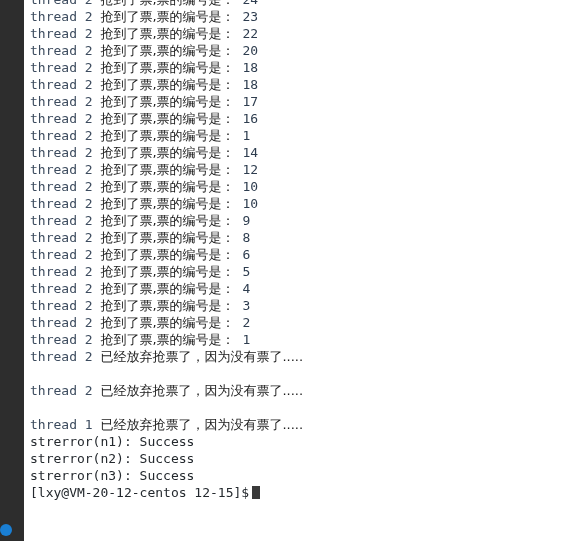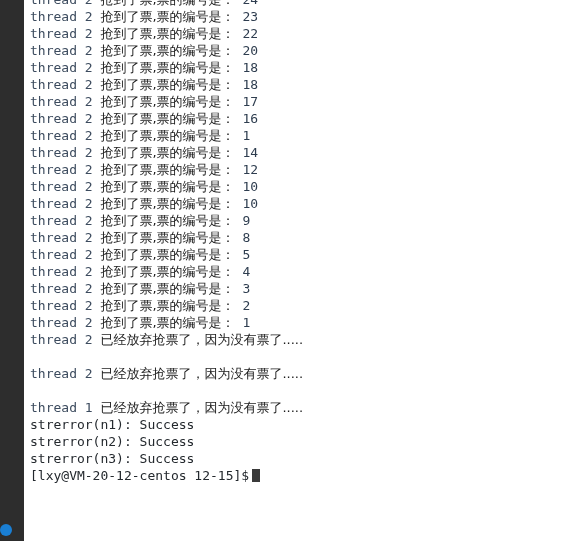--- a/index.html
+++ b/index.html
@@ -112,20 +112,21 @@
         <div class="line"><span class="seg-thread">thread 2 </span><span class="seg-cjk">抢到了票,票的编号是：</span><span class="seg-num"> 18</span></div>
         <div class="line"><span class="seg-thread">thread 2 </span><span class="seg-cjk">抢到了票,票的编号是：</span><span class="seg-num"> 17</span></div>
         <div class="line"><span class="seg-thread">thread 2 </span><span class="seg-cjk">抢到了票,票的编号是：</span><span class="seg-num"> 16</span></div>
         <div class="line"><span class="seg-thread">thread 2 </span><span class="seg-cjk">抢到了票,票的编号是：</span><span class="seg-num"> 1</span></div>
         <div class="line"><span class="seg-thread">thread 2 </span><span class="seg-cjk">抢到了票,票的编号是：</span><span class="seg-num"> 14</span></div>
         <div class="line"><span class="seg-thread">thread 2 </span><span class="seg-cjk">抢到了票,票的编号是：</span><span class="seg-num"> 12</span></div>
         <div class="line"><span class="seg-thread">thread 2 </span><span class="seg-cjk">抢到了票,票的编号是：</span><span class="seg-num"> 10</span></div>
         <div class="line"><span class="seg-thread">thread 2 </span><span class="seg-cjk">抢到了票,票的编号是：</span><span class="seg-num"> 10</span></div>
         <div class="line"><span class="seg-thread">thread 2 </span><span class="seg-cjk">抢到了票,票的编号是：</span><span class="seg-num"> 9</span></div>
         <div class="line"><span class="seg-thread">thread 2 </span><span class="seg-cjk">抢到了票,票的编号是：</span><span class="seg-num"> 8</span></div>
+        <div class="line"><span class="seg-thread">thread 2 </span><span class="seg-cjk">抢到了票,票的编号是：</span><span class="seg-num"> 6</span></div>
         <div class="line"><span class="seg-thread">thread 2 </span><span class="seg-cjk">抢到了票,票的编号是：</span><span class="seg-num"> 5</span></div>
         <div class="line"><span class="seg-thread">thread 2 </span><span class="seg-cjk">抢到了票,票的编号是：</span><span class="seg-num"> 4</span></div>
         <div class="line"><span class="seg-thread">thread 2 </span><span class="seg-cjk">抢到了票,票的编号是：</span><span class="seg-num"> 3</span></div>
         <div class="line"><span class="seg-thread">thread 2 </span><span class="seg-cjk">抢到了票,票的编号是：</span><span class="seg-num"> 2</span></div>
         <div class="line"><span class="seg-thread">thread 2 </span><span class="seg-cjk">抢到了票,票的编号是：</span><span class="seg-num"> 1</span></div>
         <div class="line"><span class="seg-thread">thread 2 </span><span class="seg-cjk">已经放弃抢票了，因为没有票了.....</span></div>
         <div class="line blank">&nbsp;</div>
         <div class="line"><span class="seg-thread">thread 2 </span><span class="seg-cjk">已经放弃抢票了，因为没有票了.....</span></div>
         <div class="line blank">&nbsp;</div>
         <div class="line"><span class="seg-thread">thread 1 </span><span class="seg-cjk">已经放弃抢票了，因为没有票了.....</span></div>

